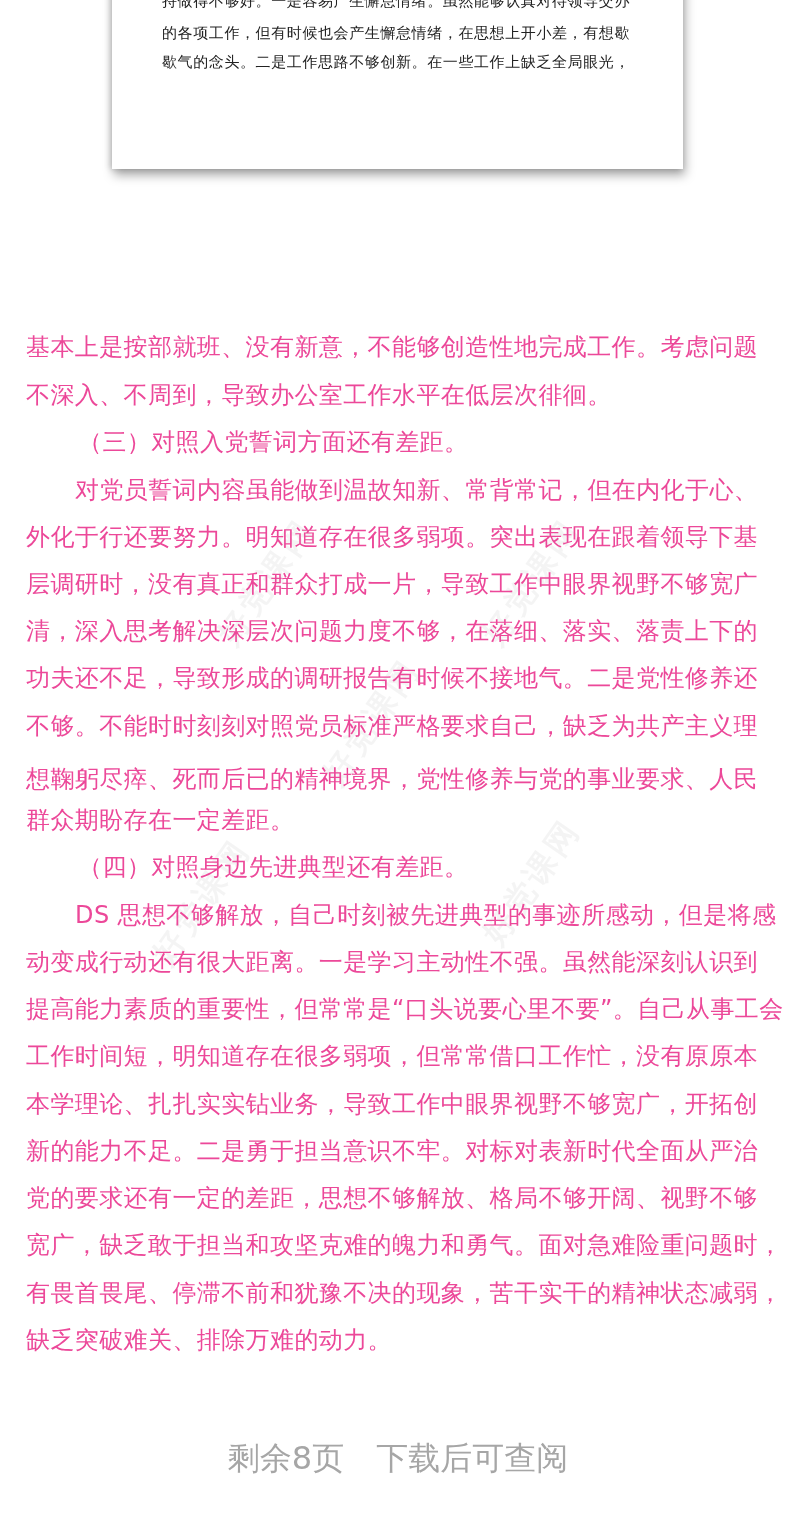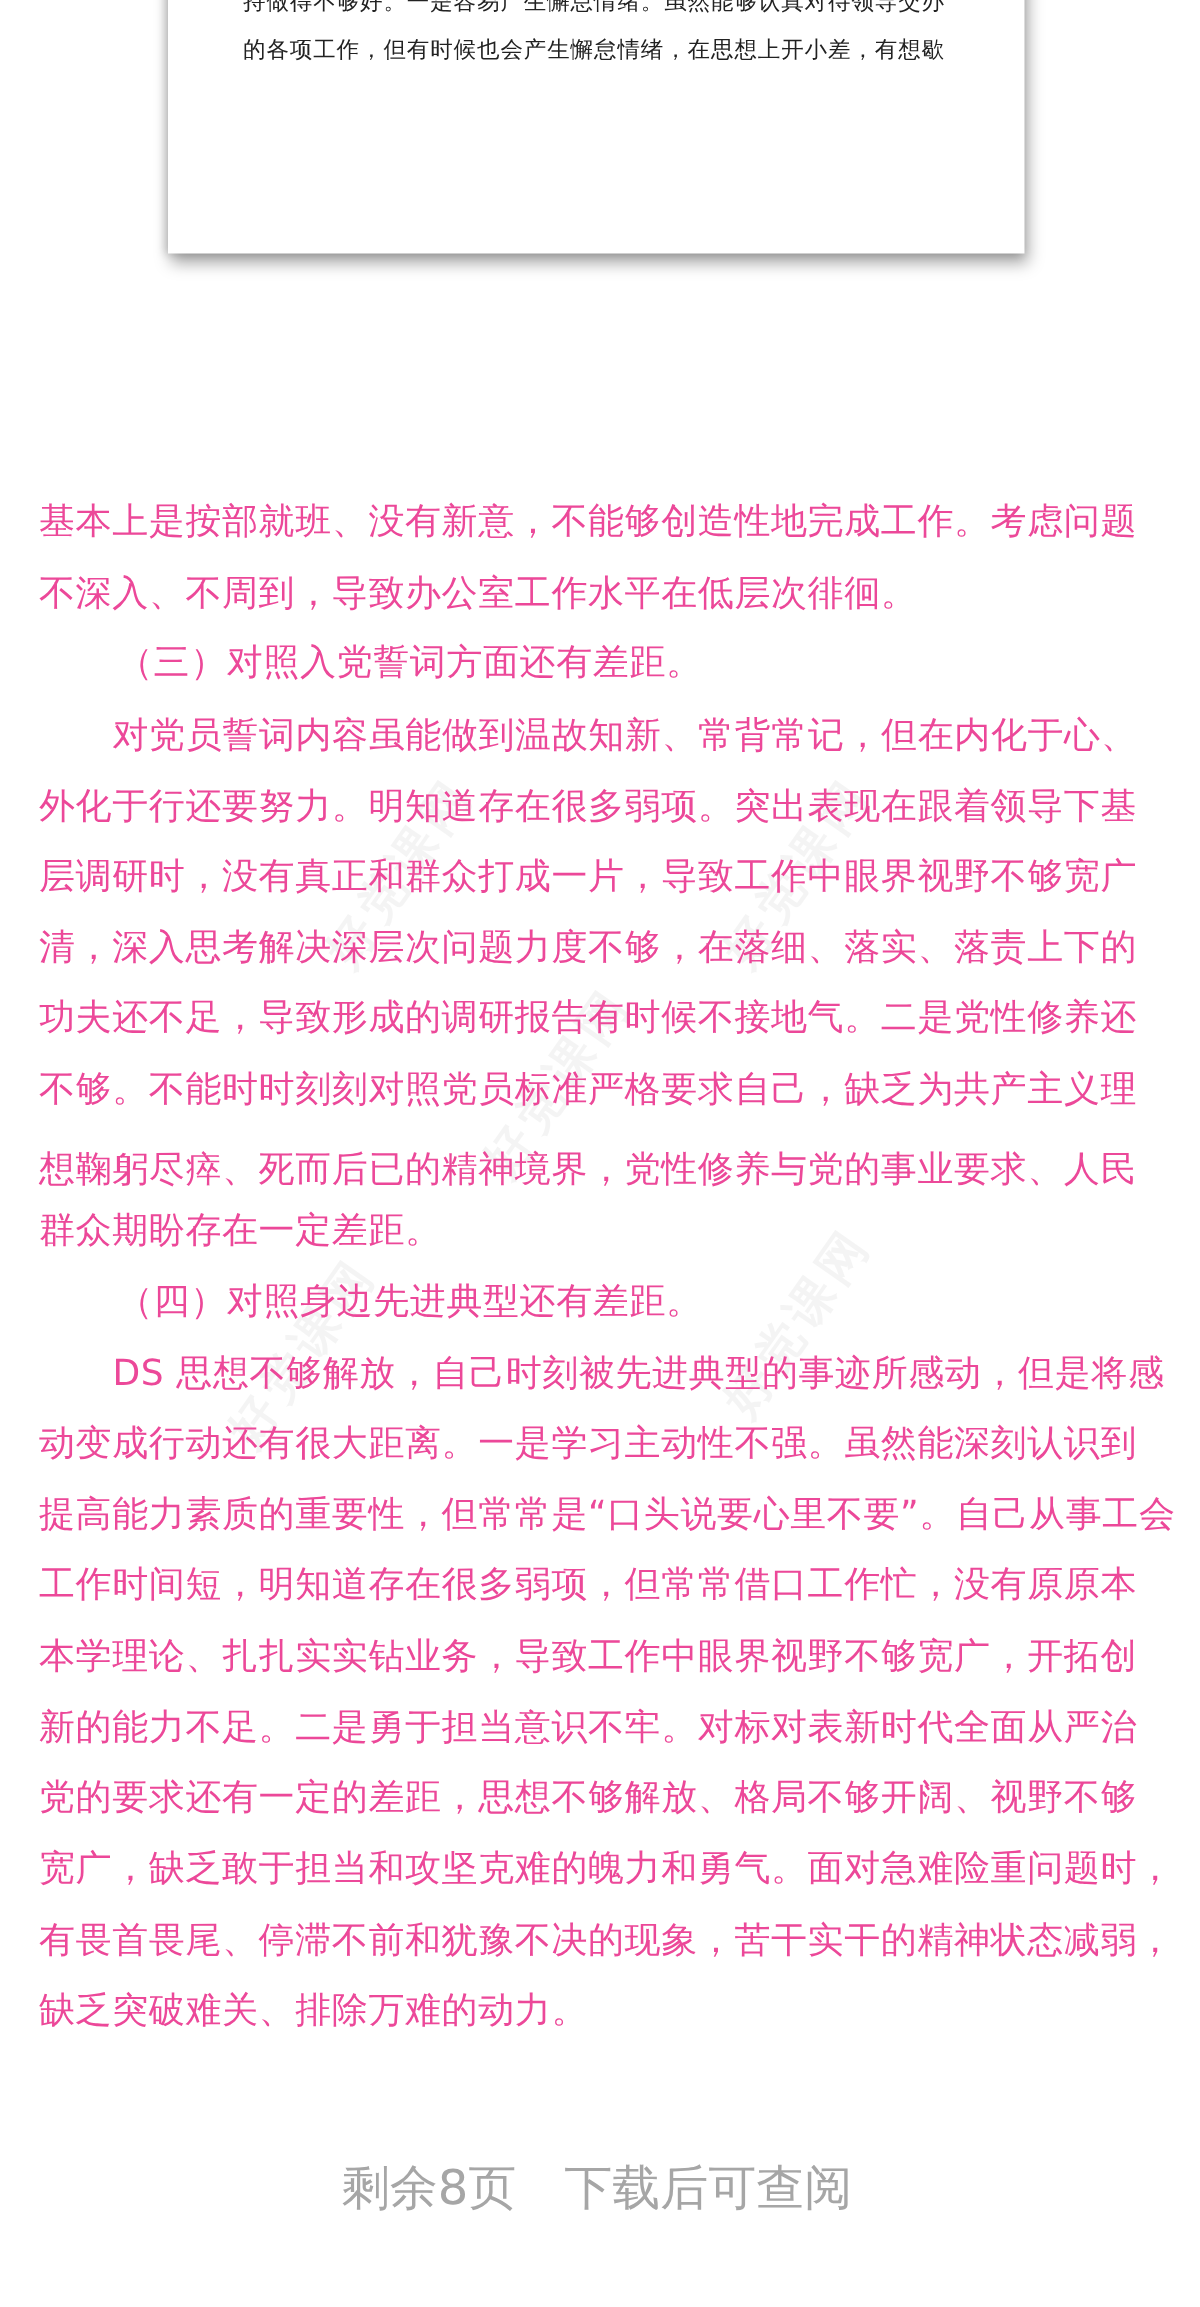--- a/index.html
+++ b/index.html
@@ -76,20 +76,21 @@
       color: #a6a6a6;
       white-space: pre;
     }
   </style>
 </head>
 <body>
 
 <div class="preview-card">
   <div class="pline" style="top:14px;">持做得不够好。一是容易产生懈怠情绪。虽然能够认真对待领导交办</div>
   <div class="pline" style="top:46px;">的各项工作，但有时候也会产生懈怠情绪，在思想上开小差，有想歇</div>
+  <div class="pline" style="top:75px;">歇气的念头。二是工作思路不够创新。在一些工作上缺乏全局眼光，</div>
 </div>
 
 <div class="watermark" style="left:195px; top:560px;">好党课网</div>
 <div class="watermark" style="left:460px; top:560px;">好党课网</div>
 <div class="watermark" style="left:300px; top:700px;">好党课网</div>
 <div class="watermark" style="left:130px; top:880px;">好党课网</div>
 <div class="watermark" style="left:460px; top:860px;">好党课网</div>
 
 <div class="doc">
   <div class="line" style="top:2px;">基本上是按部就班、没有新意，不能够创造性地完成工作。考虑问题</div>

